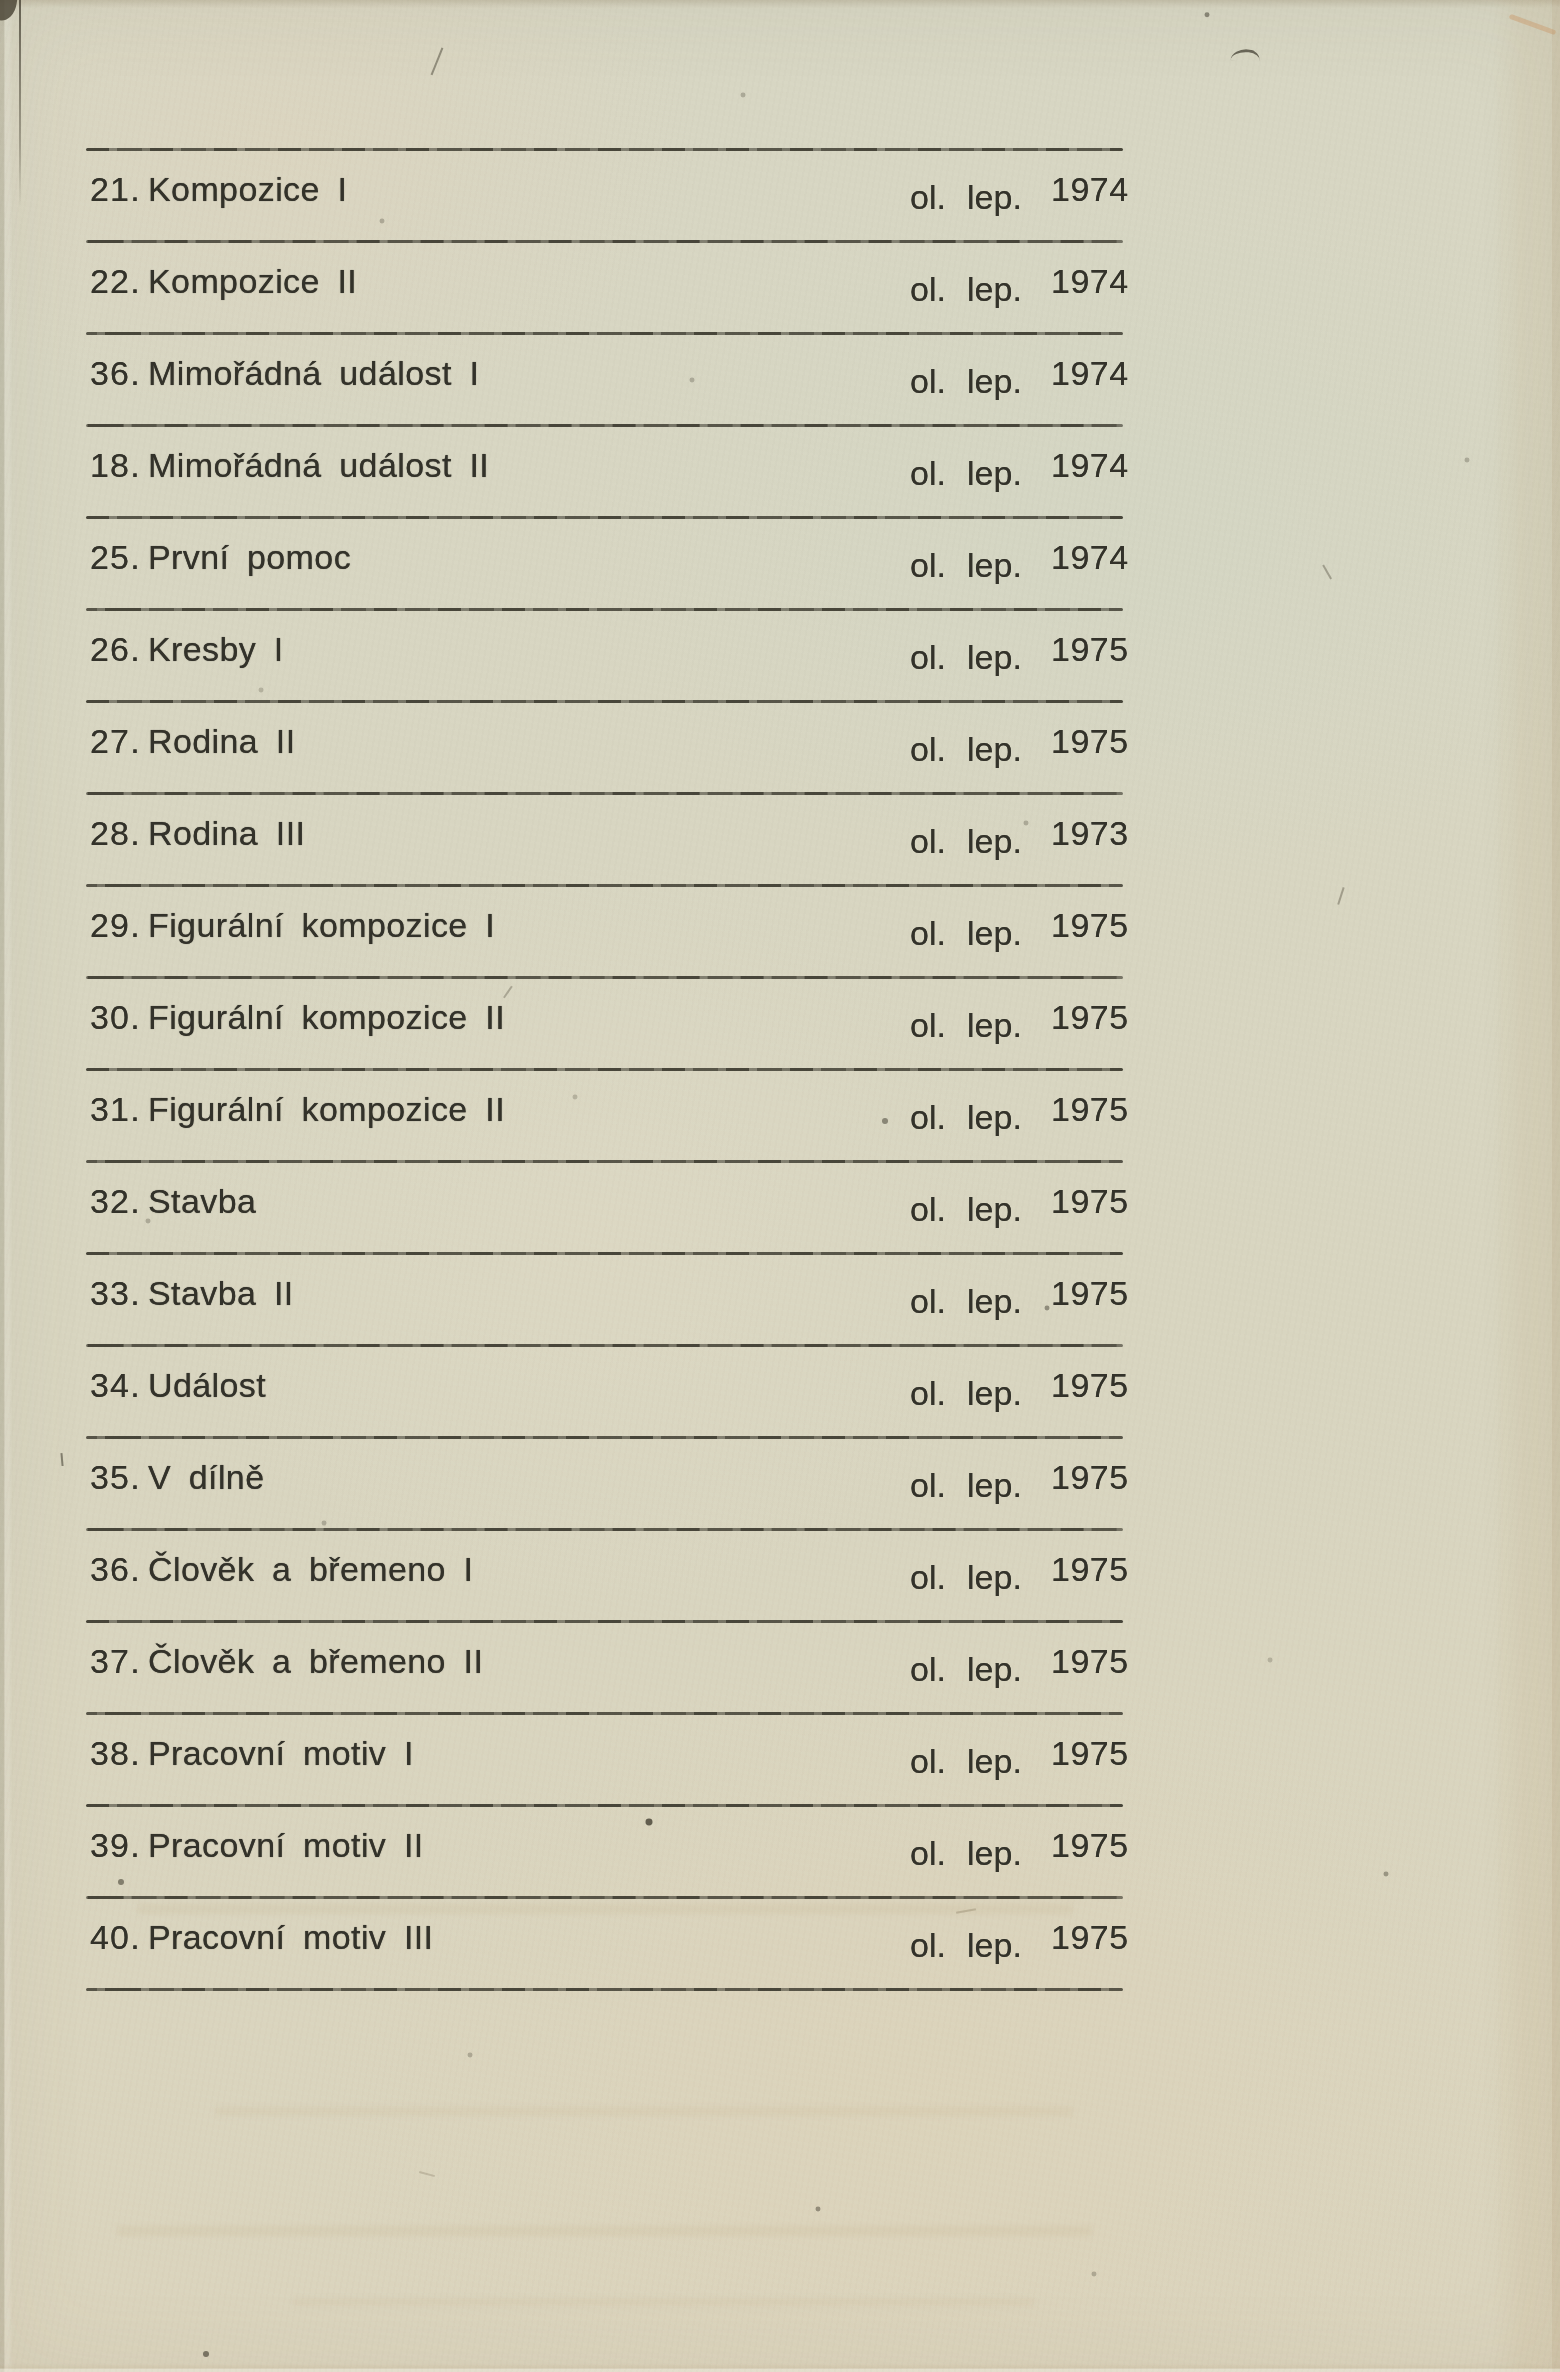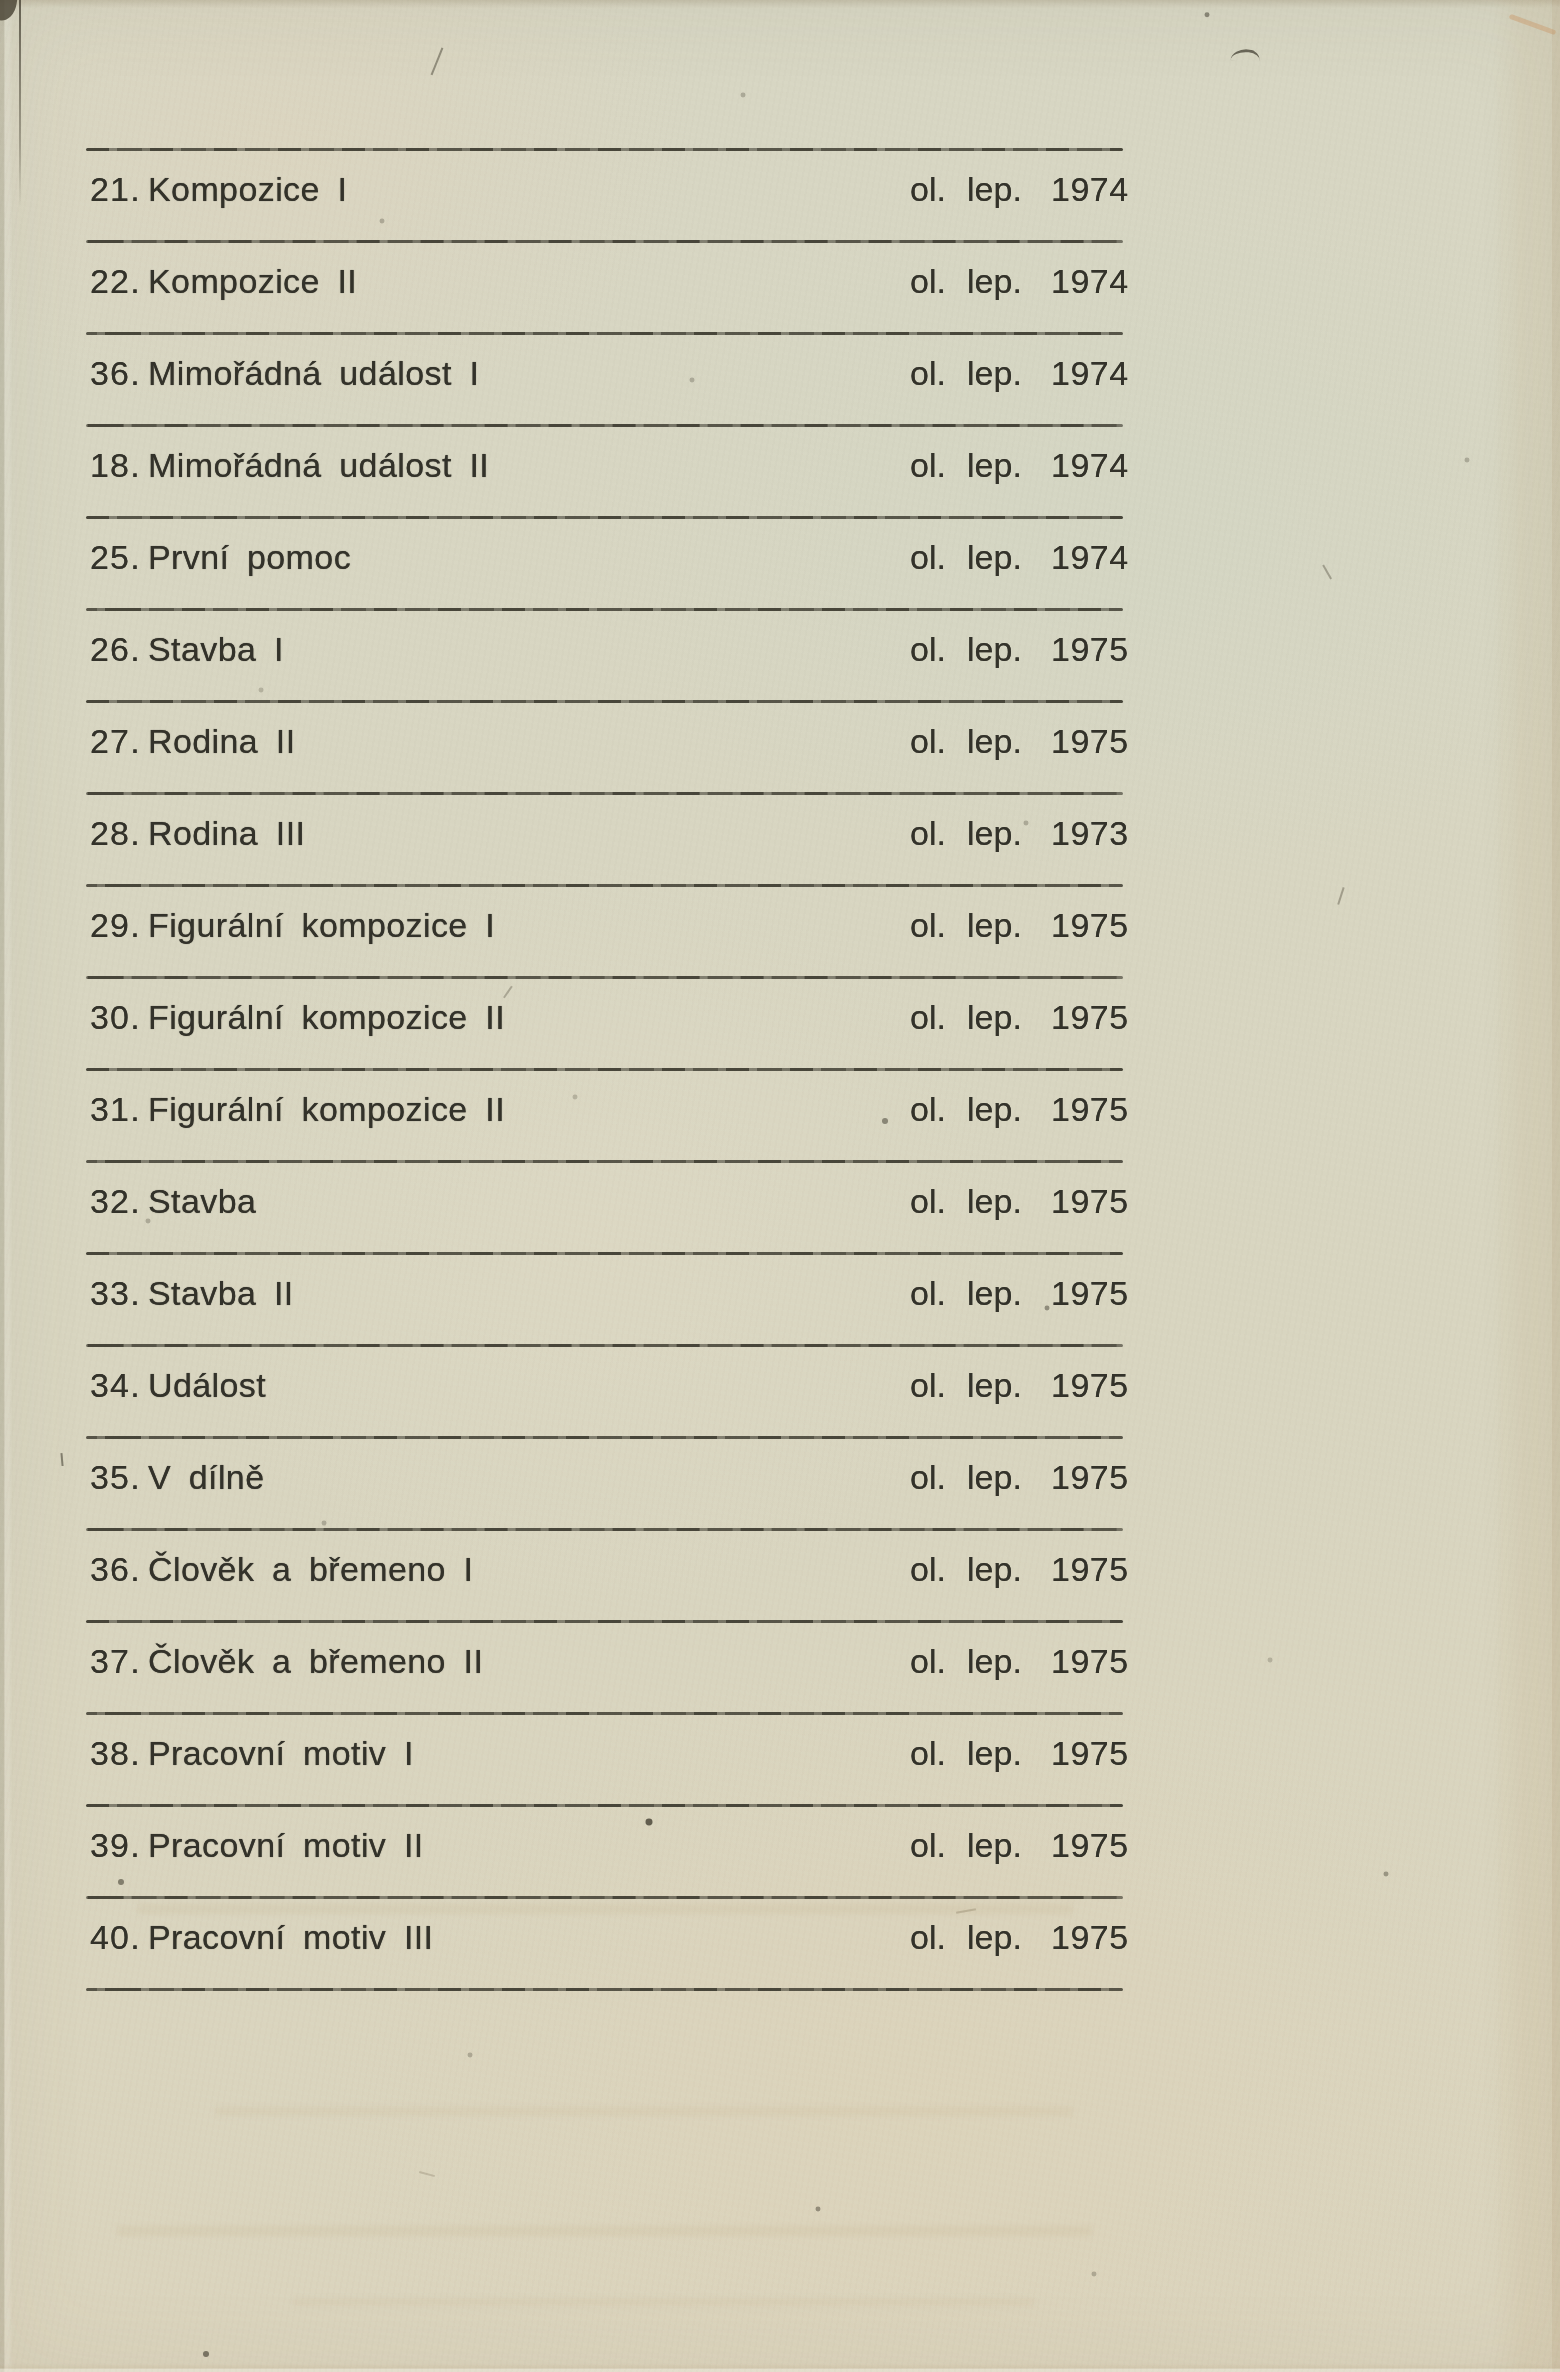--- a/index.html
+++ b/index.html
@@ -41,21 +41,21 @@
     background:repeating-linear-gradient(90deg,
       rgba(59,57,46,.92) 0 23.4px, rgba(59,57,46,.55) 23.4px 31px,
       rgba(59,57,46,.82) 31px 56px, rgba(59,57,46,.62) 56px 64px);
   }
   .row:nth-child(2n) .rule{background-position:14.6px 0;}
   .row:nth-child(3n) .rule{background-position:32px 0;}
   .row span{position:absolute;top:24.4px;font-size:34px;line-height:1;color:#33322a;white-space:nowrap;}
   .num{left:90px;letter-spacing:1.2px;text-shadow:0 0 0.5px rgba(51,50,42,.85);}
   .title{left:148px;font-weight:normal;color:#2c2b24;letter-spacing:0.4px;word-spacing:7.8px;
     text-shadow:0 0 0.8px rgba(44,43,36,.9);}
-  .medium{left:910px;word-spacing:11.7px;text-shadow:0 0 0.5px rgba(51,50,42,.85);}
+  .medium{left:910px;word-spacing:11.7px;text-shadow:0 0 0.5px rgba(51,50,42,.85);margin-top:8px;}
   .year{left:1051px;width:75px;text-align:center;letter-spacing:0.5px;text-shadow:0 0 0.5px rgba(51,50,42,.85);}
   .row-span .title{left:243px;}
 
   .marks{position:absolute;inset:0;z-index:3;pointer-events:none;}
   .marks > div{position:absolute;}
   .dots{
     left:0;top:0;width:3.9px;height:3.9px;border-radius:50%;background:transparent;
     box-shadow:
       647px 1820px 0 1.5px rgba(58,54,42,.75),
       119px 1880px 0 1px   rgba(58,54,42,.55),
@@ -141,21 +141,21 @@
   <div class="row">
     <div class="rule"></div>
     <span class="num">25.</span>
     <span class="title">První pomoc</span>
     <span class="medium">ol. lep.</span>
     <span class="year">1974</span>
   </div>
   <div class="row">
     <div class="rule"></div>
     <span class="num">26.</span>
-    <span class="title">Stavba I</span>
+    <span class="title">Kresby I</span>
     <span class="medium">ol. lep.</span>
     <span class="year">1975</span>
   </div>
   <div class="row">
     <div class="rule"></div>
     <span class="num">27.</span>
     <span class="title">Rodina II</span>
     <span class="medium">ol. lep.</span>
     <span class="year">1975</span>
   </div>

